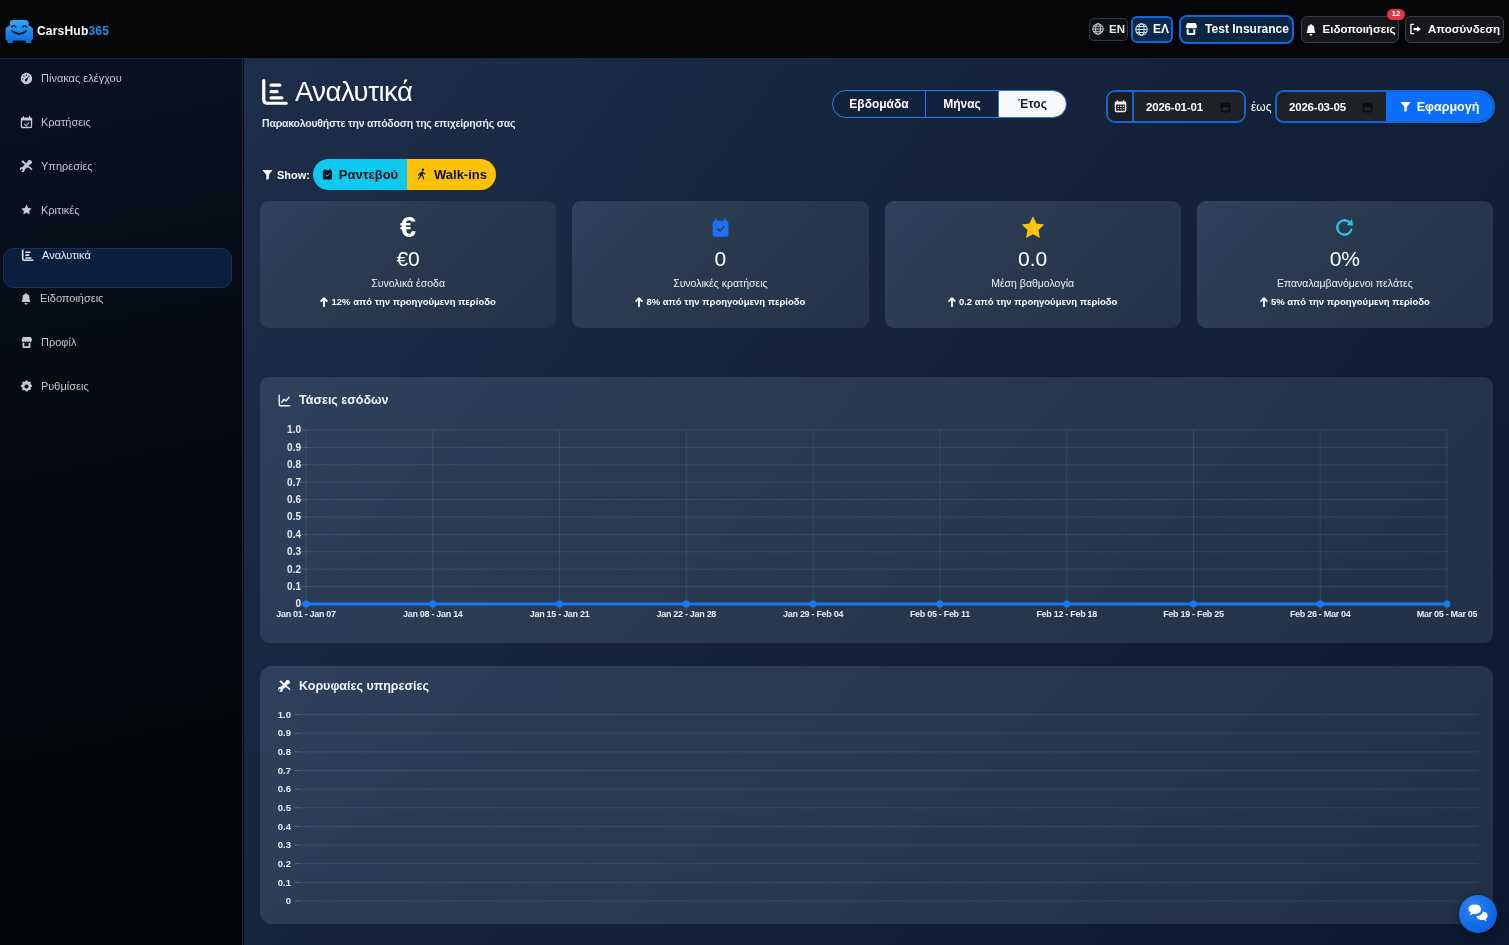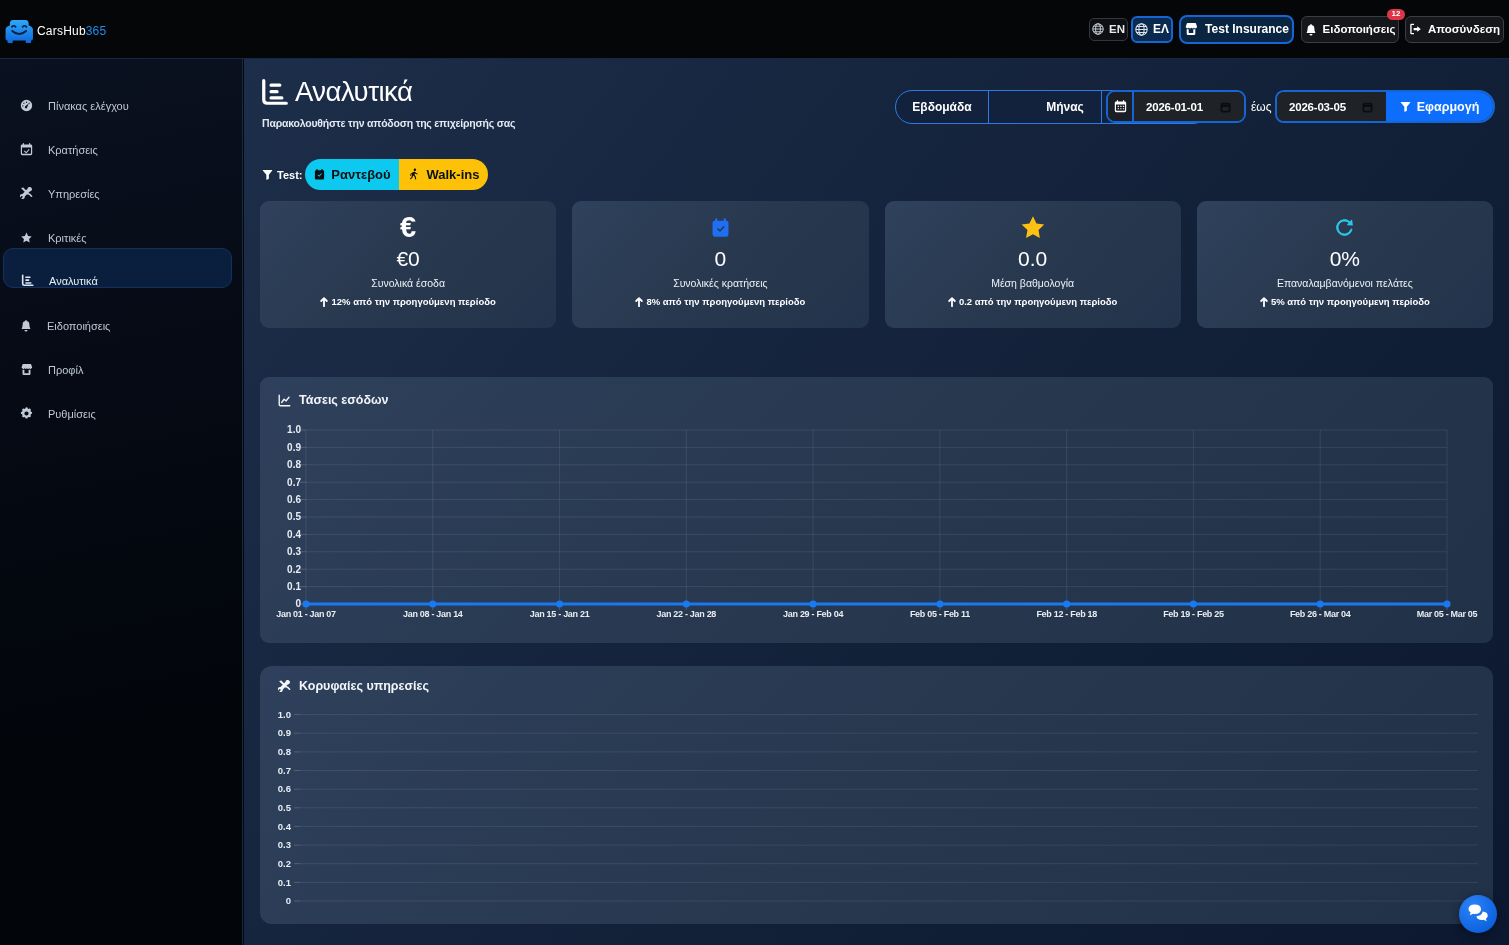--- a/index.html
+++ b/index.html
@@ -1,50 +1,50 @@
 <!DOCTYPE html>
 <html><head>
 <meta charset="utf-8">
 <style>
 * { margin:0; padding:0; box-sizing:border-box; }
 html,body { width:1509px; height:945px; overflow:hidden; background:#05070b;
   font-family:"Liberation Sans",sans-serif; }
 .topbar { position:absolute; top:0; left:0; width:1509px; height:59px; background:#050608;
   border-bottom:1px solid #142848; display:flex; align-items:center; z-index:20; }
 .brand { display:flex; align-items:center; margin-left:5px; }
-.brand-text { font-size:12px; font-weight:normal; color:#fff; margin-left:3px; letter-spacing:0.2px; margin-top:3px; }
+.brand-text { font-size:12px; font-weight:bold; color:#fff; margin-left:3px; letter-spacing:0.2px; margin-top:3px; }
 .brand-text span { color:#1d8ef0; }
 .topright { margin-left:auto; display:flex; align-items:center; margin-right:5px; white-space:nowrap; }
 .tbtn { display:flex; align-items:center; justify-content:center; color:#fff; font-weight:bold;
   border-radius:5px; background:#0d0f13; border:1px solid #33373d; }
 .btn-en { width:39px; height:23px; font-size:11.5px; gap:5px; color:#e8eaed;justify-content:center; }
 .btn-el { width:42px; height:27px; font-size:12px; gap:5px; margin-left:3px;
   background:#0a2a50; border:2px solid #1566d4; border-radius:6px; }
 .btn-ti { width:115px; height:29px; white-space:nowrap; font-size:12px; gap:7px; margin-left:6px;
   background:#0a2542; border:2px solid #1566d4; border-radius:8px; }
 .btn-not { width:98px; height:27px; font-size:11.5px; gap:6px; margin-left:7px; position:relative;
   background:#15171b; border:1px solid #3a3e44; border-radius:6px; }
 .btn-out { width:99px; height:27px; font-size:11.5px; gap:6px; margin-left:6px;
   background:#15171b; border:1px solid #3a3e44; border-radius:6px; }
 .badge { position:absolute; top:-8px; right:-7px; background:#dc3545; color:#fff;
   font-size:8px; font-weight:bold; border-radius:7px; padding:1.5px 4.5px; line-height:1.1; }
 .sidebar { position:absolute; top:59px; left:0; width:243px; height:886px;
   background:linear-gradient(168deg,#0a1120 0%,#050a14 38%,#02050a 75%,#02050a 100%);
   border-right:1px solid #182944; z-index:10; padding-top:13px; }
-.sitem { display:flex; align-items:flex-end; height:40px; margin:0 10px 4px 3px; border-radius:10px;
-  padding-left:17px; color:#bfc7d5; font-size:11px; gap:15px; }
+.sitem { display:flex; align-items:flex-start; height:40px; margin:0 10px 4px 3px; border-radius:10px;
+  padding-left:17px; color:#bfc7d5; font-size:11px; gap:8px; }
 .sitem svg { flex:0 0 auto; }
 .sitem.active { background:#0a1f3e; border:1px solid #14315c; color:#e8eef6; }
 .main { position:absolute; top:59px; left:244px; width:1265px; height:886px;
   background:linear-gradient(128deg,#1d2e4a 0%,#17263f 32%,#122138 58%,#0c1830 100%); z-index:5; }
 .h1row { position:absolute; left:16px; top:17px; display:flex; align-items:center; gap:6px; }
 .h1row h1 { color:#fff; font-size:27.5px; font-weight:normal; letter-spacing:-0.5px; }
 .subtitle { position:absolute; left:18px; top:58px; color:#e4eaf2; font-size:10.5px; font-weight:bold; letter-spacing:-0.2px; }
-.seg { position:absolute; left:651px; top:31px; height:34px; display:flex;
-  border:1px solid #2c7be5; border-radius:17px; overflow:hidden; background:#12223c;gap:40px; }
+.seg { position:absolute; left:588px; top:31px; height:28px; display:flex;
+  border:1px solid #2c7be5; border-radius:17px; overflow:hidden; background:#12223c; }
 .seg div { display:flex; align-items:center; justify-content:center; color:#fff;
   font-size:12px; font-weight:bold; border-right:1px solid #2c7be5; }
 .seg .s1 { width:93px; } .seg .s2 { width:73px; }
 .seg .s3 { width:67px; background:#f8f9fa; color:#101b2c; border-right:none; border-radius:0 17px 17px 0; }
 .dgrp { position:absolute; top:31px; height:33px; display:flex; align-items:stretch;
   border:2px solid #1566d4; overflow:hidden; background:#1f2227; }
 .dg1 { left:862px; width:140px; border-radius:9px; }
 .dg2 { left:1031px; width:220px; border-radius:9px 17px 17px 9px; }
 .dcalbtn { width:26px; display:flex; align-items:center; justify-content:center;
   background:#1b1e24; border-right:2px solid #1566d4; }
@@ -211,21 +211,21 @@
             <path d="M2.6 5.6h11" stroke-width="3"></path>
           </svg></span></div>
    <div class="dapply"><svg width="11" height="11" viewBox="0 0 16 16" fill="#fff">
           <path d="M1.5 1.5h13q.8 0 .4.8L10 8.5v5.2q0 .6-.5.8l-2.4 1q-.8.3-.8-.5V8.5L1.1 2.3q-.4-.8.4-.8z"></path>
         </svg>Εφαρμογή</div>
  </div>
  <div class="showrow">
       <svg width="11" height="11" viewBox="0 0 16 16" fill="#fff">
         <path d="M1.5 1.5h13q.8 0 .4.8L10 8.5v5.2q0 .6-.5.8l-2.4 1q-.8.3-.8-.5V8.5L1.1 2.3q-.4-.8.4-.8z"></path>
       </svg>
-      <span class="showlbl">Test:</span>
+      <span class="showlbl">Show:</span>
    <div class="pillgrp">
         <div class="pill pill1"><svg width="11" height="11" viewBox="0 0 16 16" fill="#0b1015">
             <path d="M4.4 -0.2q.9 0 .9.8v1.2h5.4v-1.2q0-.8.9-.8t.9.8v1.2h.4q1.8 0 1.8 1.8v9.9q0 1.8-1.8 1.8h-9.8q-1.8 0-1.8-1.8v-9.9q0-1.8 1.8-1.8h.4v-1.2q0-.8.9-.8z M11.6 7l-.9-.9-3.1 3.4-1.7-1.6-.9.9 2.6 2.5z"></path>
           </svg>Ραντεβού</div>
         <div class="pill pill2"><svg width="12" height="13" viewBox="0 0 16 16" fill="#0b1015">
             <circle cx="9.2" cy="1.7" r="1.6"></circle>
             <path d="M7.8 4.2q1 -.4 1.8.4l1.2 1.3 2 .9-.5 1.2-2.3-1-.7-.7-.6 2.5 1.5 1.6.8 3.8-1.4.3-.8-3.4-1.9-1.8-.8 2.3-2.4 3-1.1-.9 2.2-2.8.9-3.9-1 .7-.6 2.2-1.3-.3.7-2.7 2.5-1.7z"></path>
           </svg>Walk-ins</div>
       </div>
  </div>

